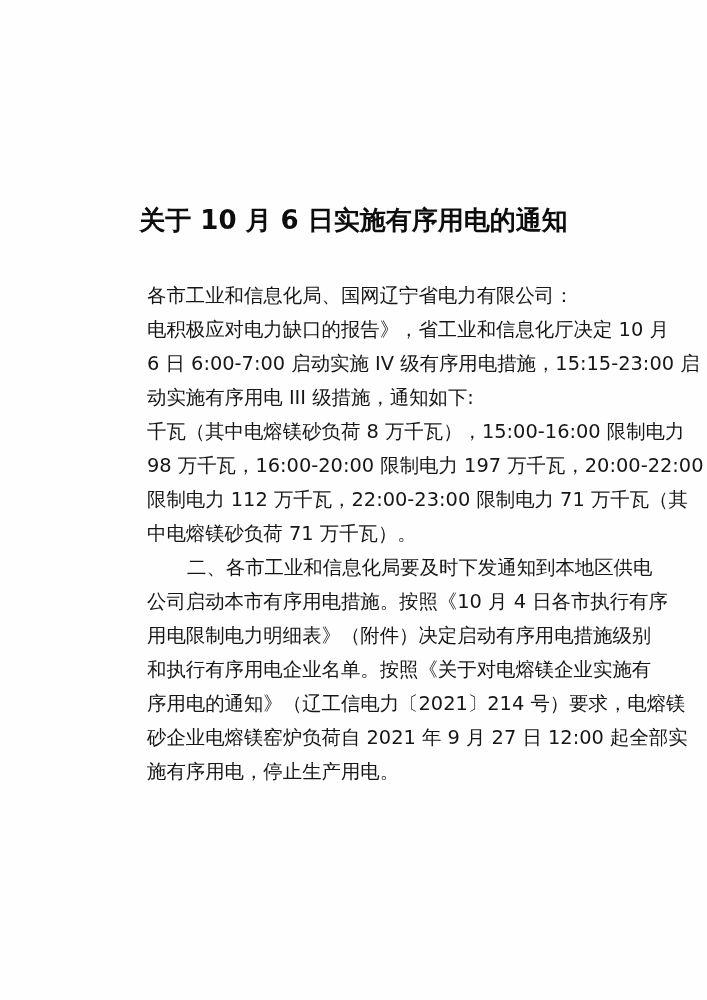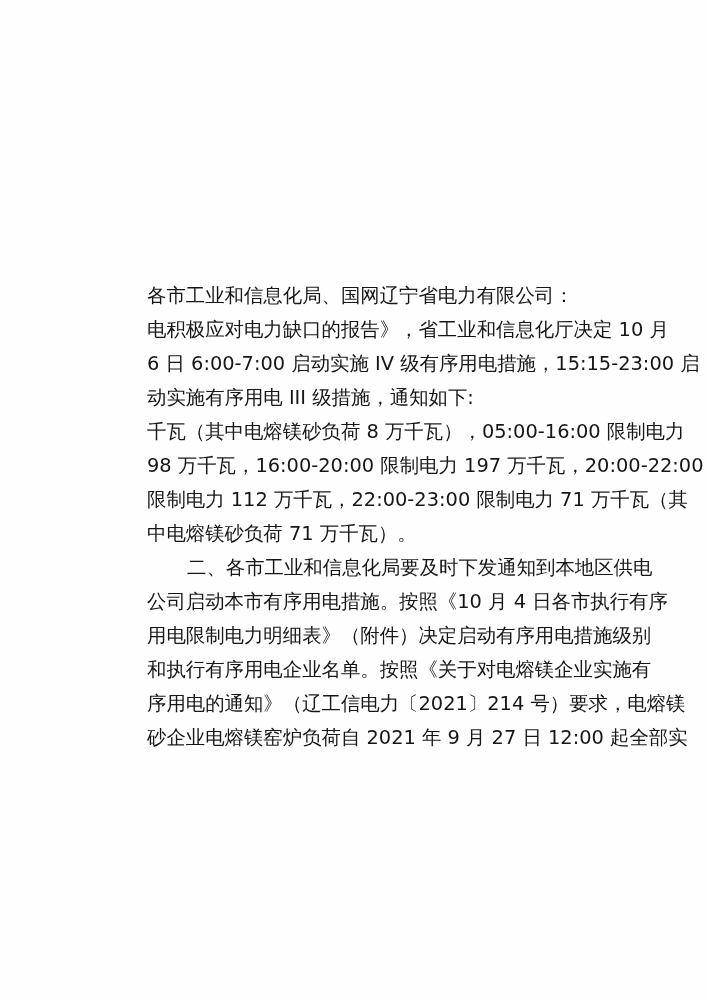--- a/index.html
+++ b/index.html
@@ -59,33 +59,35 @@
       text-align-last: left;
     }
     .line.indent {
       padding-left: 40px;
     }
   </style>
 </head>
 <body>
 
 <div class="page">
+  <div class="title">关于 10 月 6 日实施有序用电的通知</div>
 
   <div class="body-text">
     <span class="line last">各市工业和信息化局、国网辽宁省电力有限公司：</span>
 
     <span class="line">电积极应对电力缺口的报告》，省工业和信息化厅决定 10 月</span>
     <span class="line">6 日 6:00-7:00 启动实施 IV 级有序用电措施，15:15-23:00 启</span>
     <span class="line last">动实施有序用电 III 级措施，通知如下:</span>
 
-    <span class="line">千瓦（其中电熔镁砂负荷 8 万千瓦），05:00-16:00 限制电力</span>
+    <span class="line">千瓦（其中电熔镁砂负荷 8 万千瓦），15:00-16:00 限制电力</span>
     <span class="line">98 万千瓦，16:00-20:00 限制电力 197 万千瓦，20:00-22:00</span>
     <span class="line">限制电力 112 万千瓦，22:00-23:00 限制电力 71 万千瓦（其</span>
     <span class="line last">中电熔镁砂负荷 71 万千瓦）。</span>
 
     <span class="line indent">二、各市工业和信息化局要及时下发通知到本地区供电</span>
     <span class="line">公司启动本市有序用电措施。按照《10 月 4 日各市执行有序</span>
     <span class="line">用电限制电力明细表》（附件）决定启动有序用电措施级别</span>
     <span class="line">和执行有序用电企业名单。按照《关于对电熔镁企业实施有</span>
     <span class="line">序用电的通知》（辽工信电力〔2021〕214 号）要求，电熔镁</span>
     <span class="line">砂企业电熔镁窑炉负荷自 2021 年 9 月 27 日 12:00 起全部实</span>
+    <span class="line last">施有序用电，停止生产用电。</span>
   </div>
 </div>
 
 </body></html>

